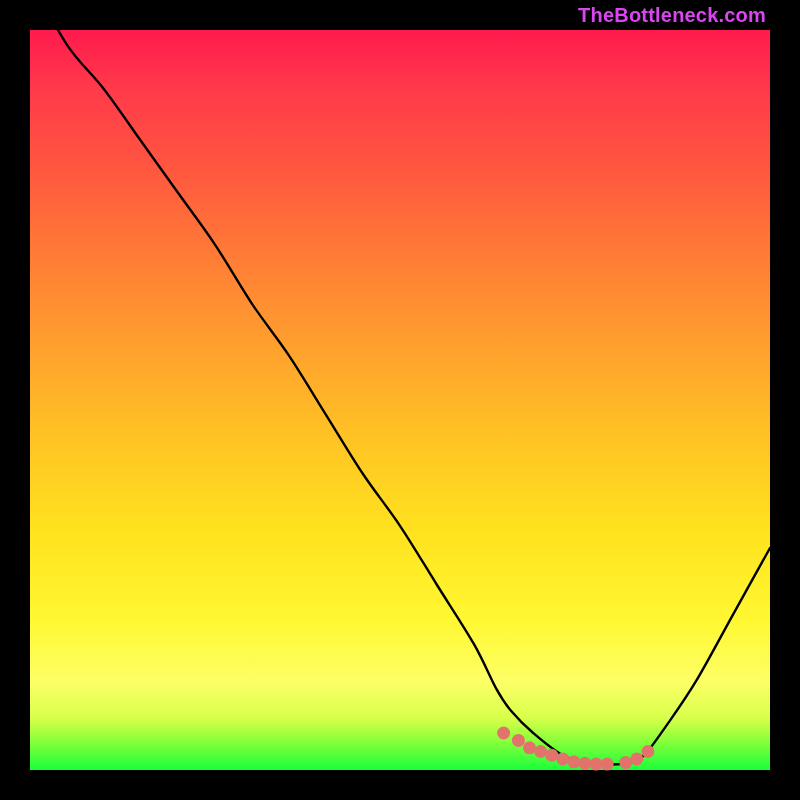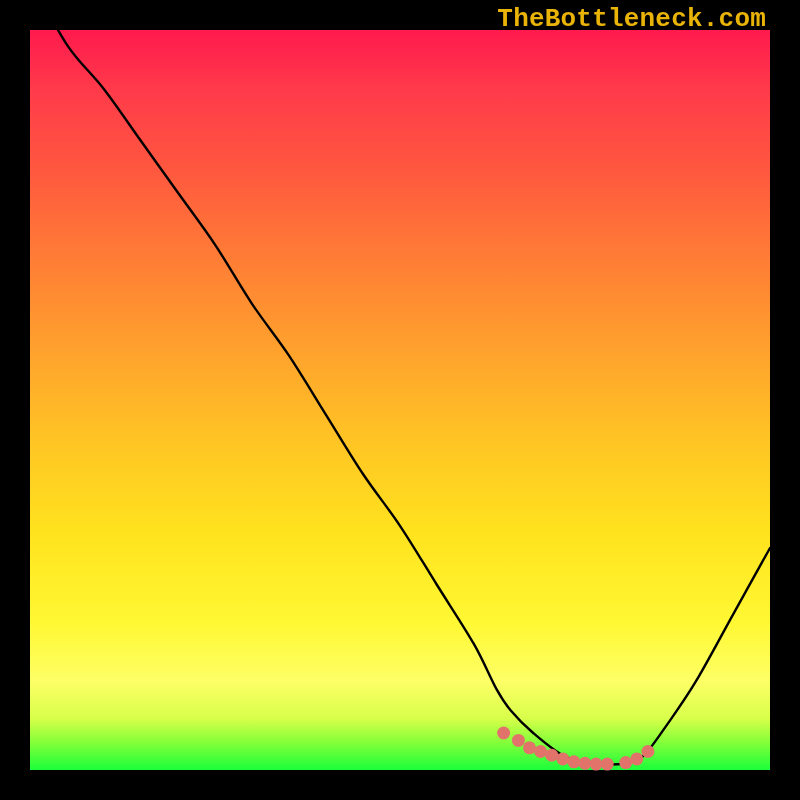--- a/index.html
+++ b/index.html
@@ -43,24 +43,24 @@
       #fdff66 88%,
       #d8ff4a 93%,
       #8bff3a 96%,
       #1aff3a 100%
     );
   }
   .watermark {
     position: absolute;
     right: 34px;
     top: 4px;
-    font-family: Liberation Mono, monospace;
-    font-size: 26px;
+    font-family: Liberation Sans, sans-serif;
+    font-size: 20px;
     font-weight: bold;
-    color: #eab308;
+    color: #d946ef;
     letter-spacing: 0.2px;
   }
   svg.curve {
     position: absolute;
     left: 0;
     top: 0;
     width: 740px;
     height: 740px;
     overflow: visible;
   }

